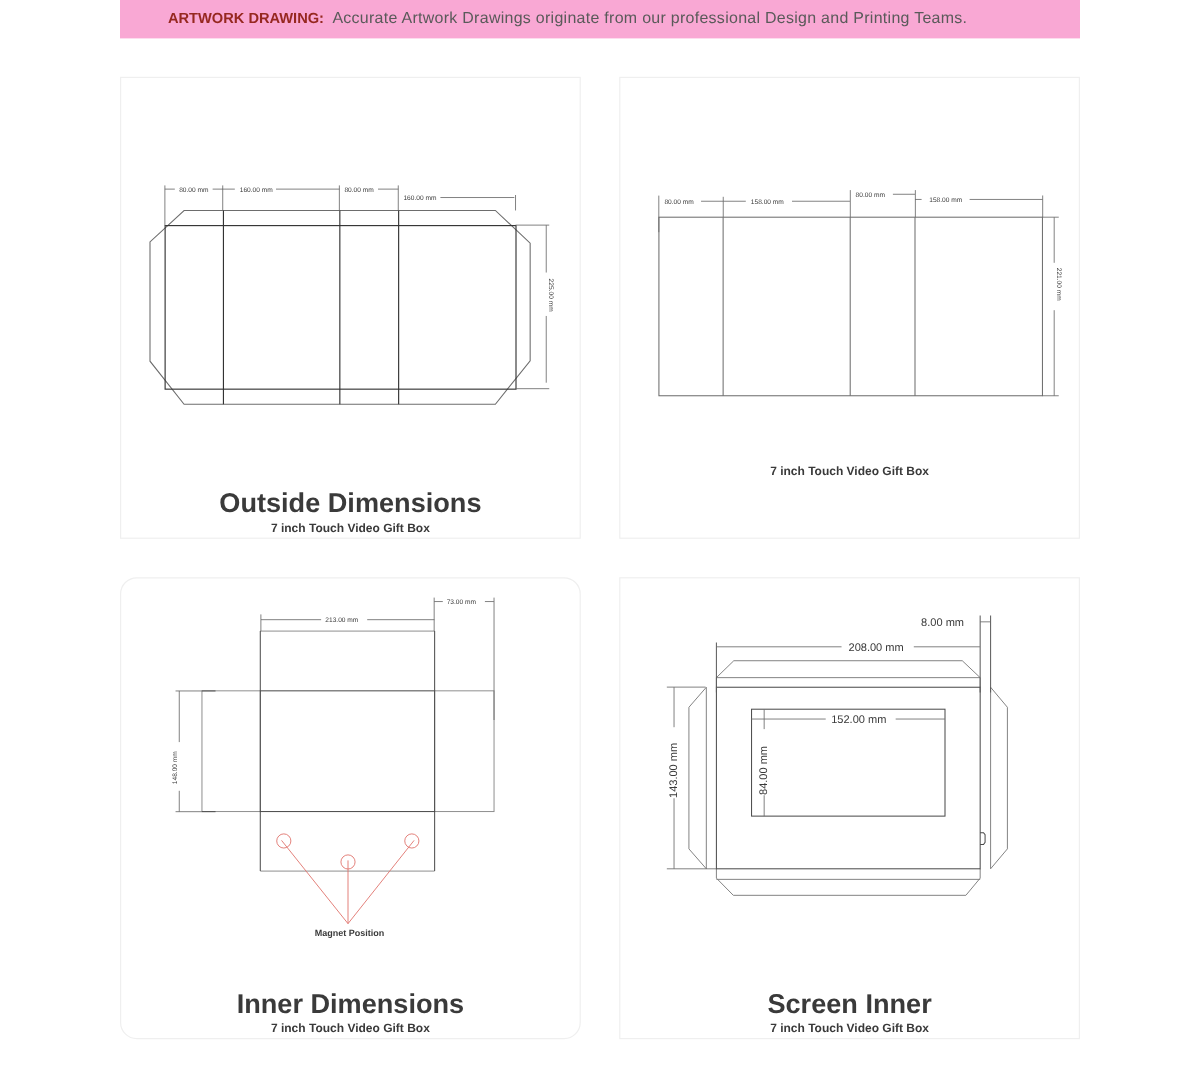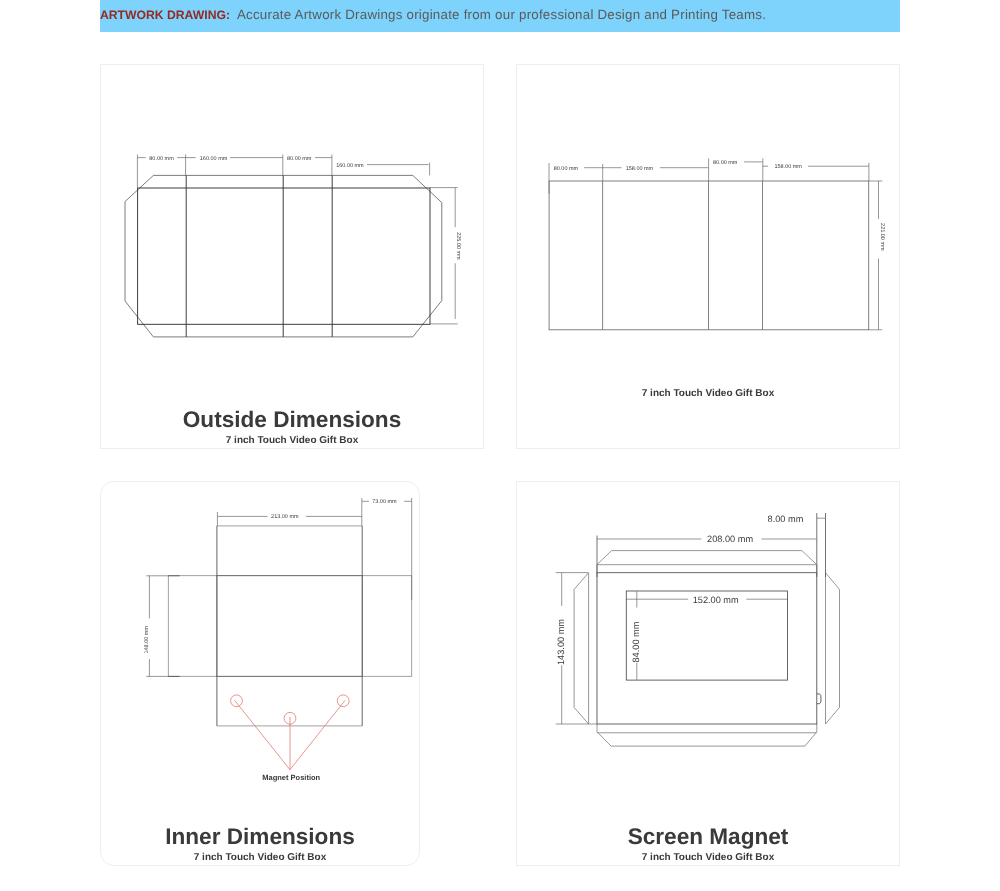--- a/index.html
+++ b/index.html
@@ -1,24 +1,24 @@
 <!DOCTYPE html>
 <html><head>
 <meta charset="utf-8">
 <style>
   html,body{margin:0;padding:0;background:#ffffff;}
   body{width:1000px;height:891px;font-family:"Liberation Sans",sans-serif;-webkit-font-smoothing:antialiased;text-rendering:geometricPrecision;}
   .page{position:relative;width:1000px;height:891px;overflow:hidden;background:#fff;}
-  .hdrbar{position:absolute;left:100px;top:0px;width:800px;height:32px;background:#7dd3fc;display:flex;align-items:center;padding-bottom:3px;box-sizing:border-box;}
+  .hdrbar{position:absolute;left:100px;top:0px;width:800px;height:32px;background:#f9a8d4;display:flex;align-items:center;padding-bottom:3px;box-sizing:border-box;padding-left:40px;}
   .hdrlabel{color:#962820;font-weight:bold;font-size:12.2px;letter-spacing:0px;margin-left:0px;white-space:nowrap;}
   .hdrtext{color:#5a5a5a;font-size:13.3px;margin-left:7px;letter-spacing:.24px;white-space:nowrap;}
   .panel{position:absolute;border:1px solid #efefef;background:#fff;box-sizing:border-box;overflow:hidden;}
   .p1{left:100px;top:64px;width:384px;height:385px;}
   .p2{left:516px;top:64px;width:384px;height:385px;}
-  .p3{left:100px;top:481px;width:320px;height:385px;border-radius:14px;}
+  .p3{left:100px;top:481px;width:384px;height:385px;border-radius:14px;}
   .p4{left:516px;top:481px;width:384px;height:385px;}
   .cap{position:absolute;left:0;width:100%;text-align:center;}
   .capt1{font-size:22.6px;font-weight:bold;color:#3a3a3a;line-height:1;margin-top:24px;}
   .capt2{font-size:10px;font-weight:bold;color:#3a3a3a;line-height:1;margin-top:4px;letter-spacing:0px;}
   .dwg{display:block;position:absolute;left:0;top:0;}
 </style>
 </head>
 <body>
 
 <div class="page">
@@ -216,18 +216,18 @@
       </g>
       <g font-family="Liberation Sans, sans-serif" font-size="9.2" fill="#3a3a3a">
         <text x="250.6" y="39.6">8.00 mm</text>
         <text x="190.1" y="60.3">208.00 mm</text>
         <text x="175.7" y="120.5">152.00 mm</text>
         <text x="122.0" y="180.5" transform="rotate(-90 122.0 180.5)">84.00 mm</text>
         <text x="47.0" y="183.0" transform="rotate(-90 47.0 183.0)">143.00 mm</text>
       </g>
     </svg>
     <div class="cap" style="top:320px">
-      <div class="capt1">Screen Magnet</div>
+      <div class="capt1">Screen Inner</div>
       <div class="capt2">7 inch Touch Video Gift Box</div>
     </div>
   </div>
 
 </div>
 
 </body></html>

